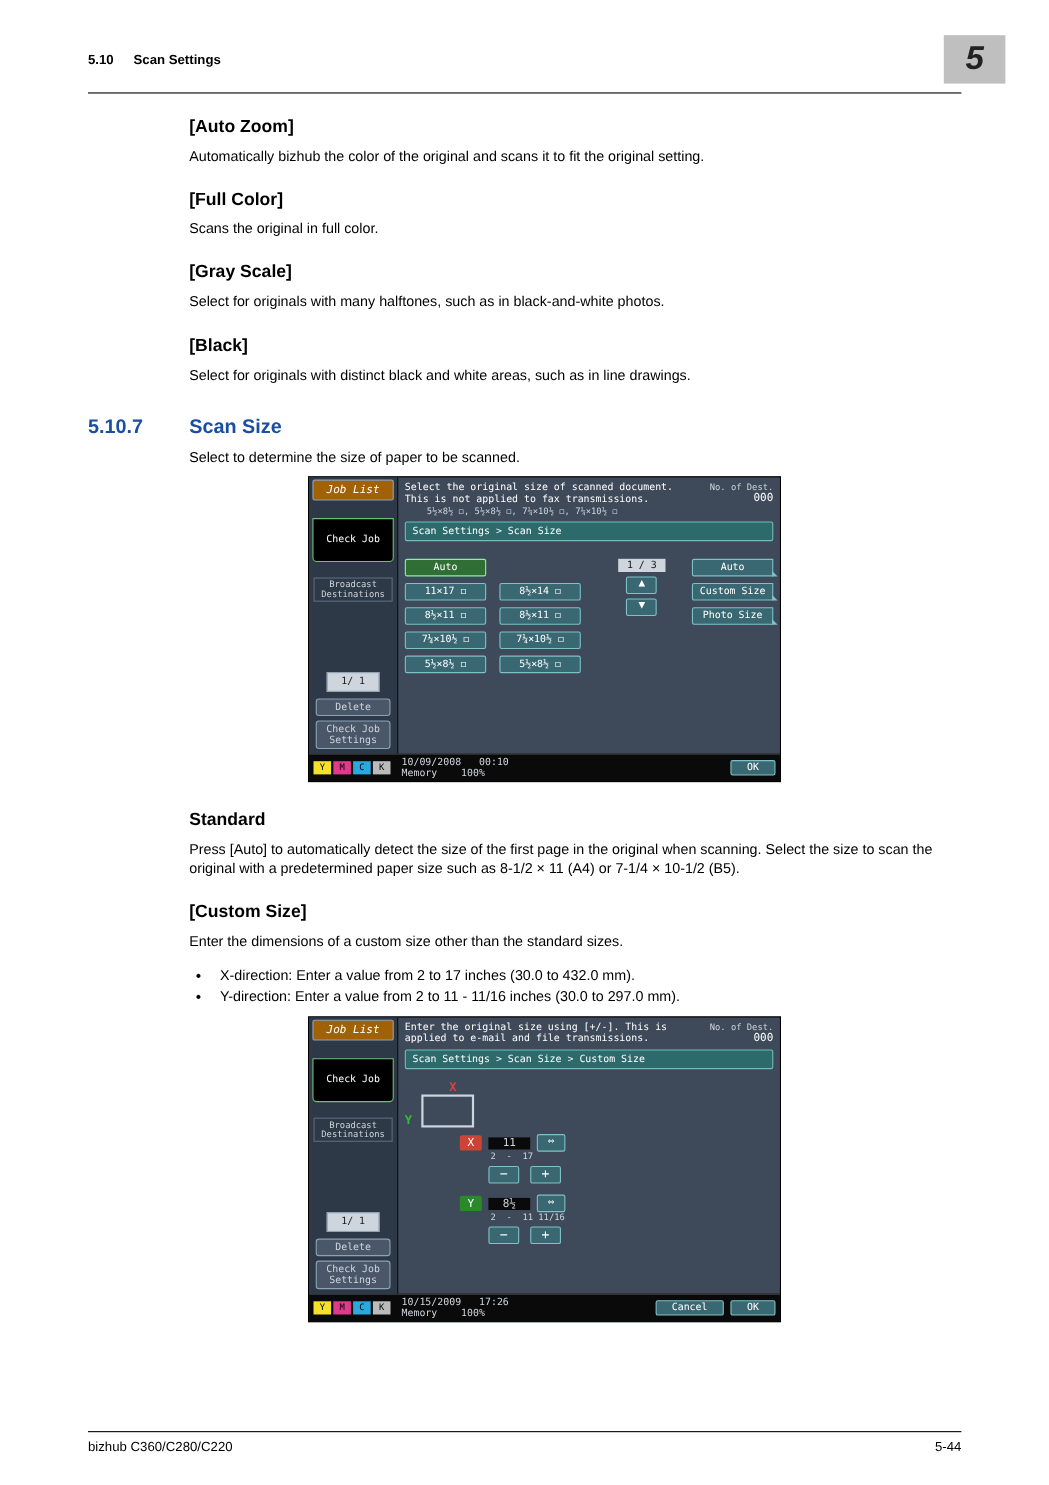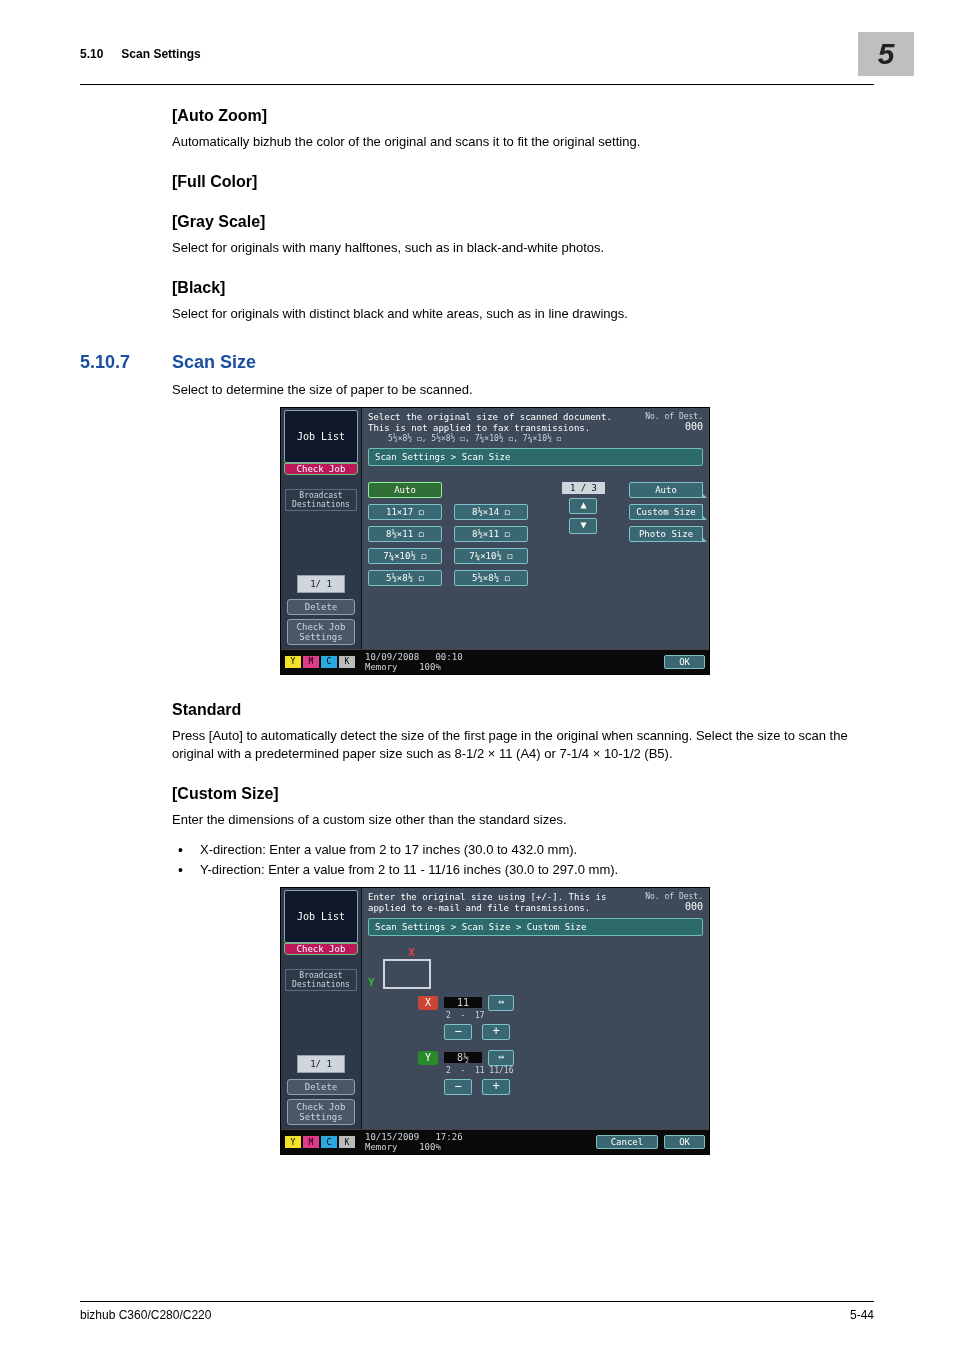--- a/index.html
+++ b/index.html
@@ -40,22 +40,22 @@
   ul.bullets li::before { content:"•"; position:absolute; left:6px; font-size:14px; }
   .page-footer { position:absolute; bottom:28px; left:80px; right:80px;
     border-top:1px solid #000; padding-top:6px; font-size:12px;
     display:flex; justify-content:space-between; }
 
   
   .panel-wrap { margin: 8px 0 0 200px; width: 430px; }
   .panel { background:#3e4a5a; border:1px solid #000; font-family: monospace; font-size:10px; color:#cfd5dc; }
   .panel .top { display:flex; }
   .joblist { width:80px; background:#2d3947; border-right:1px solid #111; position:relative; }
-  .jl-tab { background:#0f172a; color:#fff; text-align:center; padding:20px 0; font-size:10px; border:1px solid #8fa2b5; border-radius:2px; margin:2px 3px 0 3px; }
-  .jl-sub { background:#be185d; color:#fff; text-align:center; padding:0 0; font-size:9px; border:1px solid #6fbf76; border-radius:0 0 4px 4px; margin:0 3px 14px 3px;}
+  .jl-tab { background:#a16207; color:#fff; text-align:center; padding:3px 0; font-size:10px; border:1px solid #8fa2b5; border-radius:2px; margin:2px 3px 0 3px;font-style:italic; }
+  .jl-sub { background:#000000; color:#fff; text-align:center; padding:14px 0; font-size:9px; border:1px solid #6fbf76; border-radius:0 0 4px 4px; margin:16px 3px 14px 3px;}
   .jl-label { color:#cfd5dc; font-size:8px; text-align:center; padding:1px 0; border:1px solid #5b6c7e; margin:0 4px 64px 4px;}
   .jl-page { background:#cfd5dc; color:#1a1a1a; width:46px; margin:0 auto 6px auto; font-size:9px; text-align:center; padding:3px 0; border:1px solid #8fa2b5;}
   .jl-btn { background:#4a5768; border:1px solid #8fa2b5; border-radius:3px; color:#cfd5dc; text-align:center; font-size:9px; padding:2px 0; margin:4px 6px;}
   .main { flex:1; padding:4px 6px 6px 6px; }
   .main .msg { color:#fff; font-size:9px; line-height:1.2; }
   .main .msg .sub { color:#cfd5dc; font-size:8px; margin-left:20px;}
   .main .dest { float:right; text-align:right; }
   .main .dest .lab { font-size:8px; }
   .main .dest .num { font-size:10px; color:#fff; }
   .breadcrumb { clear:both; margin-top:4px; background:#2d6a6c; color:#fff; font-size:9px; padding:3px 6px; border:1px solid #6fbfb5; border-radius:2px;}
@@ -101,20 +101,21 @@
   <span class="chapter-box">5</span>
 </div>
 <div class="hr"></div>
 
 <div class="content">
 
   <div class="h3 sub-h3">[Auto Zoom]</div>
   <div class="body-text">Automatically bizhub the color of the original and scans it to fit the original setting.</div>
 
   <div class="h3 sub-h3">[Full Color]</div>
+  <div class="body-text">Scans the original in full color.</div>
 
   <div class="h3 sub-h3">[Gray Scale]</div>
   <div class="body-text">Select for originals with many halftones, such as in black-and-white photos.</div>
 
   <div class="h3 sub-h3">[Black]</div>
   <div class="body-text">Select for originals with distinct black and white areas, such as in line drawings.</div>
 
   <div class="section-row">
     <span class="num">5.10.7</span>
     <span class="title">Scan Size</span>

